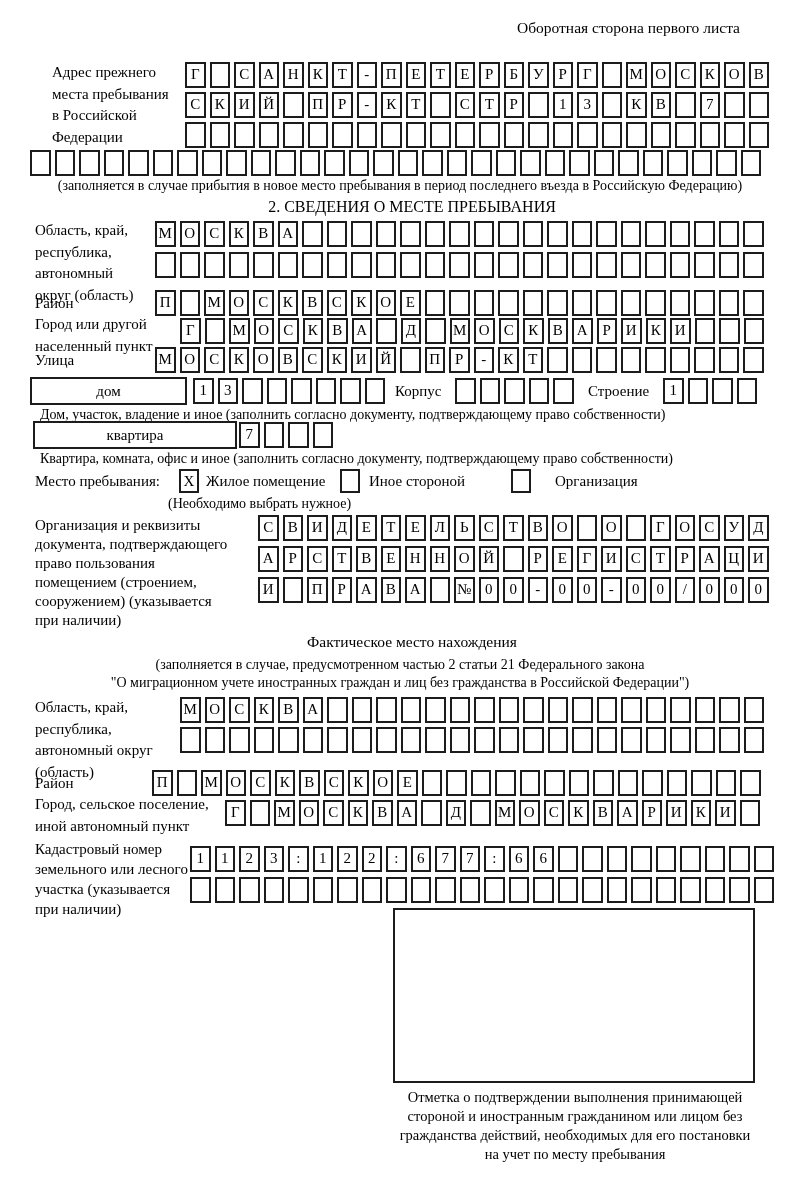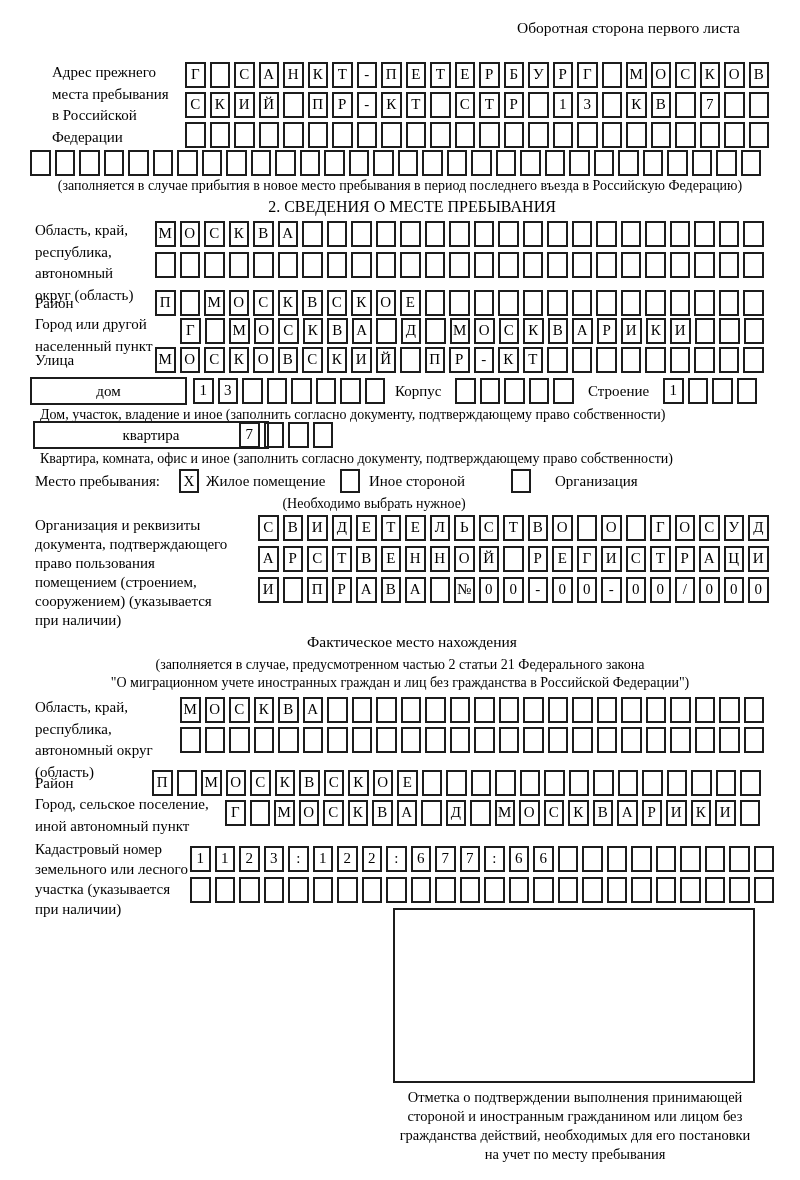--- a/index.html
+++ b/index.html
@@ -326,37 +326,37 @@
   </div>
 <div class="label" style="left:588px;top:381px">Строение</div>
 <div class="row" style="left:663px;top:378px">
     <span class="cell">1</span>
     <span class="cell"></span>
     <span class="cell"></span>
     <span class="cell"></span>
   </div>
 <div class="caption" style="left:40px;top:407px">Дом, участок, владение и иное (заполнить согласно документу, подтверждающему право собственности)</div>
 
-<div class="widebox" style="left:33px;top:421px;width:236px">квартира</div>
+<div class="widebox" style="left:33px;top:421px;width:204px">квартира</div>
 <div class="row" style="left:239px;top:422px">
     <span class="cell">7</span>
     <span class="cell"></span>
     <span class="cell"></span>
     <span class="cell"></span>
   </div>
 <div class="caption" style="left:40px;top:451px">Квартира, комната, офис и иное (заполнить согласно документу, подтверждающему право собственности)</div>
 
 <div class="label" style="left:35px;top:471px">Место пребывания:</div>
 <span class="cell cb abs" style="left:179px;top:469px">X</span>
 <div class="label" style="left:206px;top:471px">Жилое помещение</div>
 <span class="cell cb abs" style="left:340px;top:469px"></span>
 <div class="label" style="left:369px;top:471px">Иное стороной</div>
 <span class="cell cb abs" style="left:511px;top:469px"></span>
 <div class="label" style="left:555px;top:471px">Организация</div>
-<div class="caption abs" style="left:184px;top:496px;width:380px;text-align:center">(Необходимо выбрать нужное)</div>
+<div class="caption abs" style="left:168px;top:496px;width:380px;text-align:left">(Необходимо выбрать нужное)</div>
 
 <div class="label-block tight" style="left:35px;top:516px">
     <div>Организация и реквизиты</div>
     <div>документа, подтверждающего</div>
     <div>право пользования</div>
     <div>помещением (строением,</div>
     <div>сооружением) (указывается</div>
     <div>при наличии)</div>
   </div>
 <div class="row" style="left:258px;top:515px">

